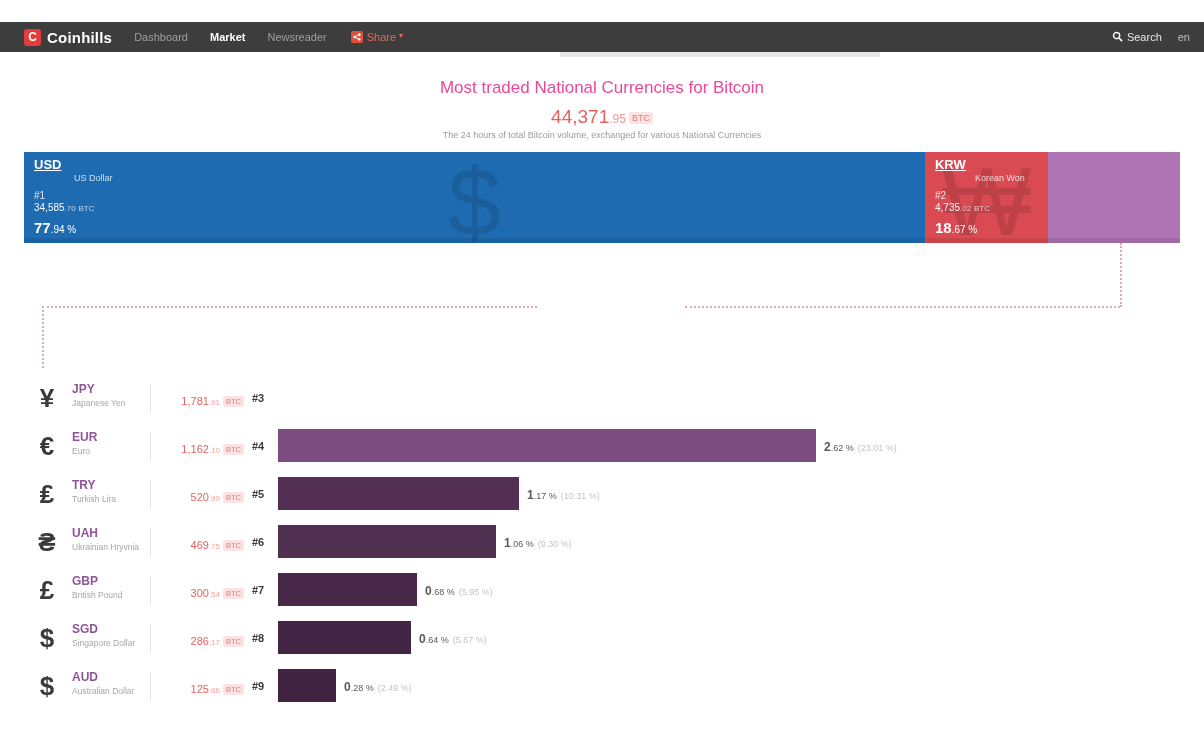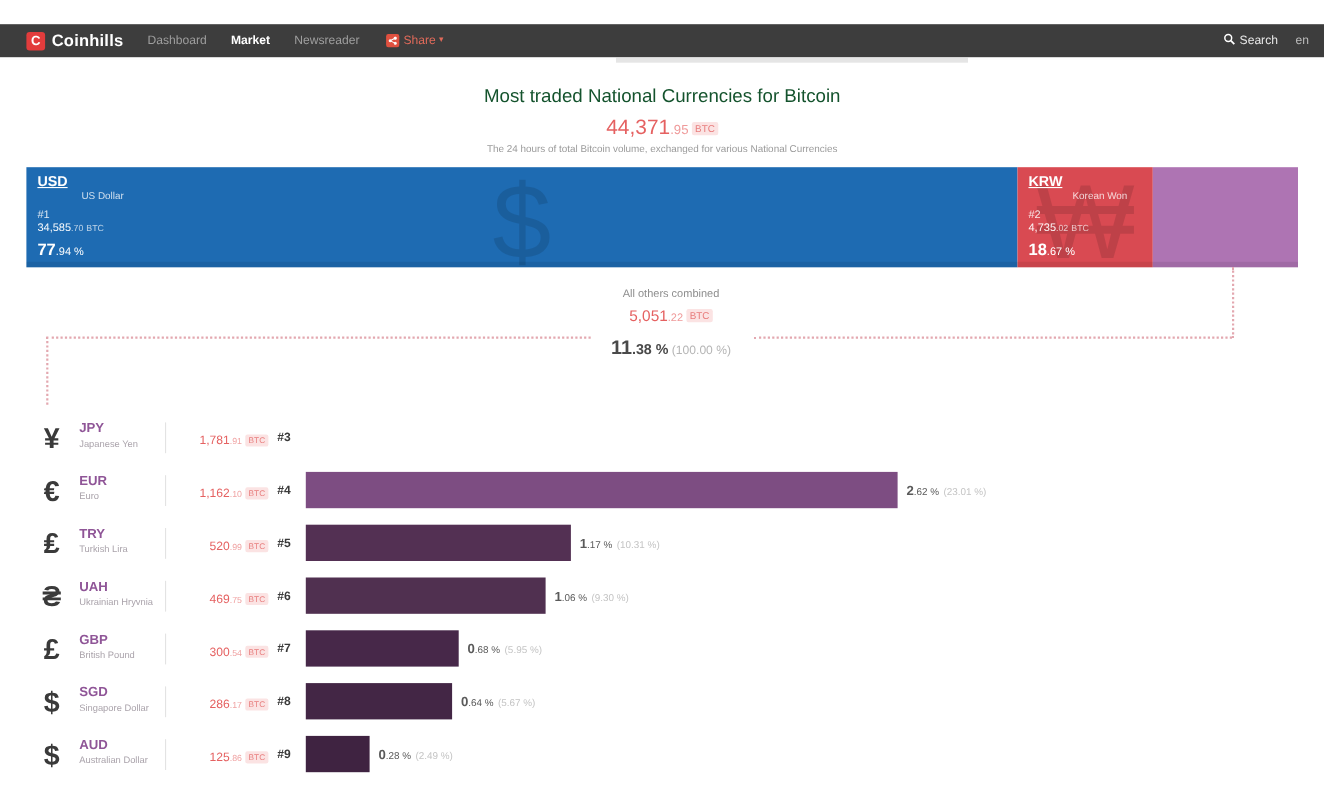--- a/index.html
+++ b/index.html
@@ -20,21 +20,21 @@
             align-items:center;justify-content:center;}
   .share-lbl{color:#e06a5a;font-size:11px;margin-left:4px;}
   .share-caret{color:#e06a5a;font-size:8px;margin-left:3px;}
   .nav-right{margin-left:auto;display:flex;align-items:center;padding-right:14px;}
   .search{display:flex;align-items:center;cursor:pointer;}
   .search-lbl{color:#e8e8e8;font-size:11px;margin-left:4px;}
   .lang{color:#bdbdbd;font-size:11px;margin-left:16px;cursor:pointer;}
   .nav-shadow{position:absolute;left:560px;top:52px;width:320px;height:5px;background:#cfcfcf;opacity:.55;}
 
   
-  .pg-title{position:absolute;left:0;top:78px;width:100%;text-align:center;color:#14532d;
+  .pg-title{position:absolute;left:0;top:78px;width:100%;text-align:center;color:#ec4899;
             font-size:17px;font-weight:400;}
   .total-line{position:absolute;left:0;top:106px;width:100%;text-align:center;color:#e56161;}
   .t-int{font-size:19px;} .t-dec{font-size:12px;color:#ef9a9a;}
   .btc-badge{display:inline-block;background:#fbe3e3;color:#e87d7d;font-size:9px;
              padding:1px 3px;border-radius:2px;margin-left:3px;vertical-align:2px;}
   .subtitle{position:absolute;left:0;top:130px;width:100%;text-align:center;color:#9b9b9b;font-size:9px;}
 
   
   .stack{position:absolute;left:24px;top:152px;width:1156px;height:91px;display:flex;}
   .stack::after{content:"";position:absolute;left:0;right:0;bottom:0;height:5px;background:rgba(0,0,0,.08);}
@@ -158,29 +158,20 @@
       </div>
     </div>
     <div class="seg" style="width: 11.39%; background: rgb(174, 116, 179);"></div>
   </div>
 
   <div class="dot-h1"></div>
   <div class="dot-h2"></div>
   <div class="dot-v-left"></div>
   <div class="dot-v-right"></div>
 
-  <div class="others">
-    <div class="others-lbl">All others combined</div>
-    <div class="others-btc">
-      <span class="o-int">5,051</span><span class="o-dec">.22</span><span class="btc-badge">BTC</span>
-    </div>
-    <div class="others-pct">
-      <span class="op-int">11</span><span class="op-dec">.38 %</span><span class="op-total">(100.00 %)</span>
-    </div>
-  </div>
 
   <div class="row" style="top:374px">
     <div class="cur-sym">¥</div>
     <div class="cur-id">
       <div class="cur-code">JPY</div>
       <div class="cur-name">Japanese Yen</div>
     </div>
     <div class="vdiv"></div>
     <div class="btc-val"><span class="v-int">1,781</span><span class="v-dec">.91</span><span class="btc-badge">BTC</span></div>
     <div class="rank">#3</div>

